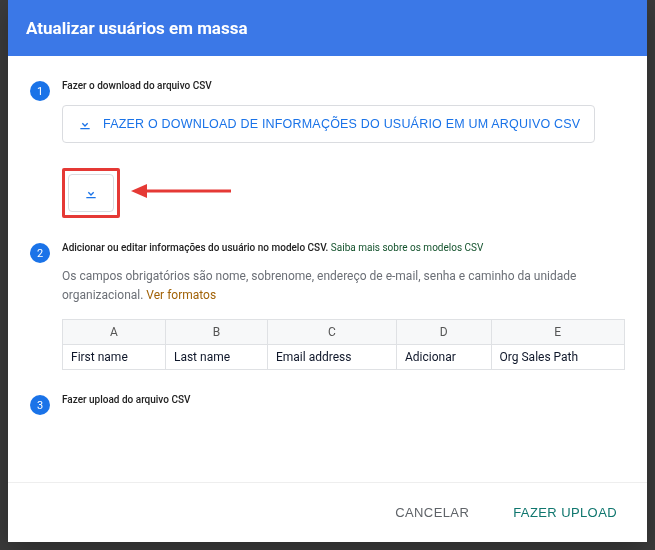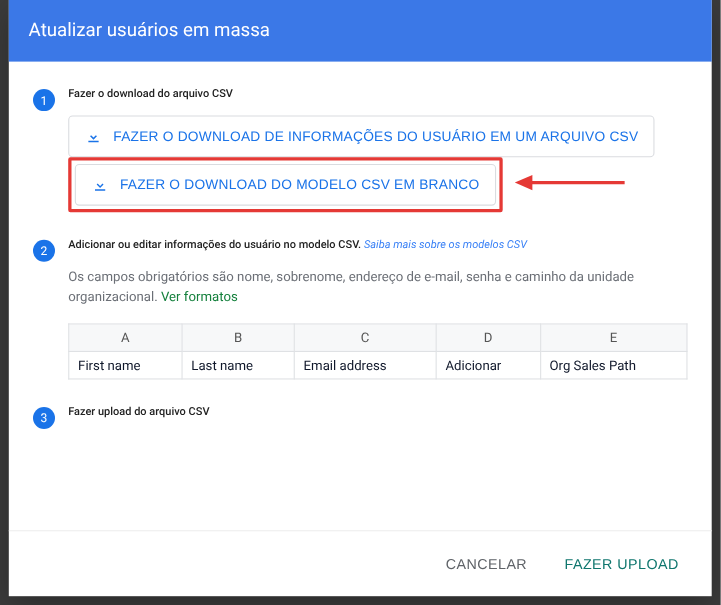--- a/index.html
+++ b/index.html
@@ -32,21 +32,21 @@
       background: #fff;
       box-shadow: 0 8px 30px rgba(0,0,0,0.3);
       display: flex;
       flex-direction: column;
     }
     .dialog-header {
       background: #3b78e7;
       color: #fff;
       padding: 18px 18px;
       font-size: 17px;
-      font-weight: 400;
+      font-weight: 700;
     }
     .dialog-body {
       flex: 1;
       padding: 24px 22px 8px 22px;
       overflow-y: auto;
     }
     .step {
       display: flex;
       align-items: flex-start;
       margin-bottom: 24px;
@@ -68,38 +68,37 @@
     .step-content {
       flex: 1;
     }
     .step-title {
       font-size: 10px;
       color: #222;
       font-weight: 500;
       margin-bottom: 14px;
     }
     .step-title .link {
-      color: #3b82f6;
+      color: #14532d;
       font-weight: 400;
       cursor: pointer;
-      font-style: italic;
     }
     .download-btn {
       border: 1px solid #dadce0;
       background: #fff;
       color: #1a73e8;
       font-size: 12.5px;
       font-weight: 500;
       padding: 10px 14px;
       border-radius: 4px;
       display: inline-flex;
       align-items: center;
       gap: 10px;
       cursor: pointer;
-      margin-bottom: 0;
+      margin-bottom: 25px;
       letter-spacing: 0.2px;
     }
     .highlight-red {
       border: 3px solid #e53935;
       padding: 3px;
       display: inline-block;
       border-radius: 2px;
       position: relative;
     }
     .highlight-red .download-btn {
@@ -111,21 +110,21 @@
       top: 50%;
       transform: translateY(-50%);
     }
     .desc {
       font-size: 12px;
       color: #6b6f76;
       line-height: 1.6;
       margin-bottom: 14px;
     }
     .desc .link {
-      color: #15803d;
+      color: #a16207;
       cursor: pointer;
     }
     .tbl {
       border-collapse: collapse;
       width: 100%;
       font-size: 12px;
       color: #444;
     }
     .tbl th, .tbl td {
       border: 1px solid #dfe1e4;
@@ -139,21 +138,21 @@
       font-weight: 400;
       color: #555;
     }
     .tbl .field-head {
       background: #fff;
       color: #0f172a;
     }
     .dialog-footer {
       display: flex;
       justify-content: flex-end;
-      gap: 18px;
+      gap: 28px;
       padding: 14px 22px;
       border-top: 1px solid #eee;
     }
     .footer-btn {
       background: none;
       border: none;
       font-size: 13px;
       font-weight: 500;
       padding: 8px 8px;
       letter-spacing: 0.4px;
@@ -188,21 +187,20 @@
           <span>FAZER O DOWNLOAD DE INFORMAÇÕES DO USUÁRIO EM UM ARQUIVO CSV</span>
         </button>
         <br>
         <span class="highlight-red">
           <button class="download-btn">
             <span class="dl-icon">
               <svg width="16" height="16" viewBox="0 0 24 24" fill="#1a73e8">
                   <path d="M12 3v10.6l3.3-3.3 1.4 1.4L12 16.4l-4.7-4.7 1.4-1.4L12 13.6V3h0zM5 18h14v2H5v-2z"></path>
                 </svg>
             </span>
-            <span>FAZER O DOWNLOAD DO MODELO CSV EM BRANCO</span>
           </button>
           <span class="arrow">
             <svg width="100" height="20" viewBox="0 0 100 20">
               <line x1="100" y1="10" x2="12" y2="10" stroke="#e53935" stroke-width="3"></line>
               <polygon points="0,10 16,3 16,17" fill="#e53935"></polygon>
             </svg>
           </span>
         </span>
       </div>
     </div>

